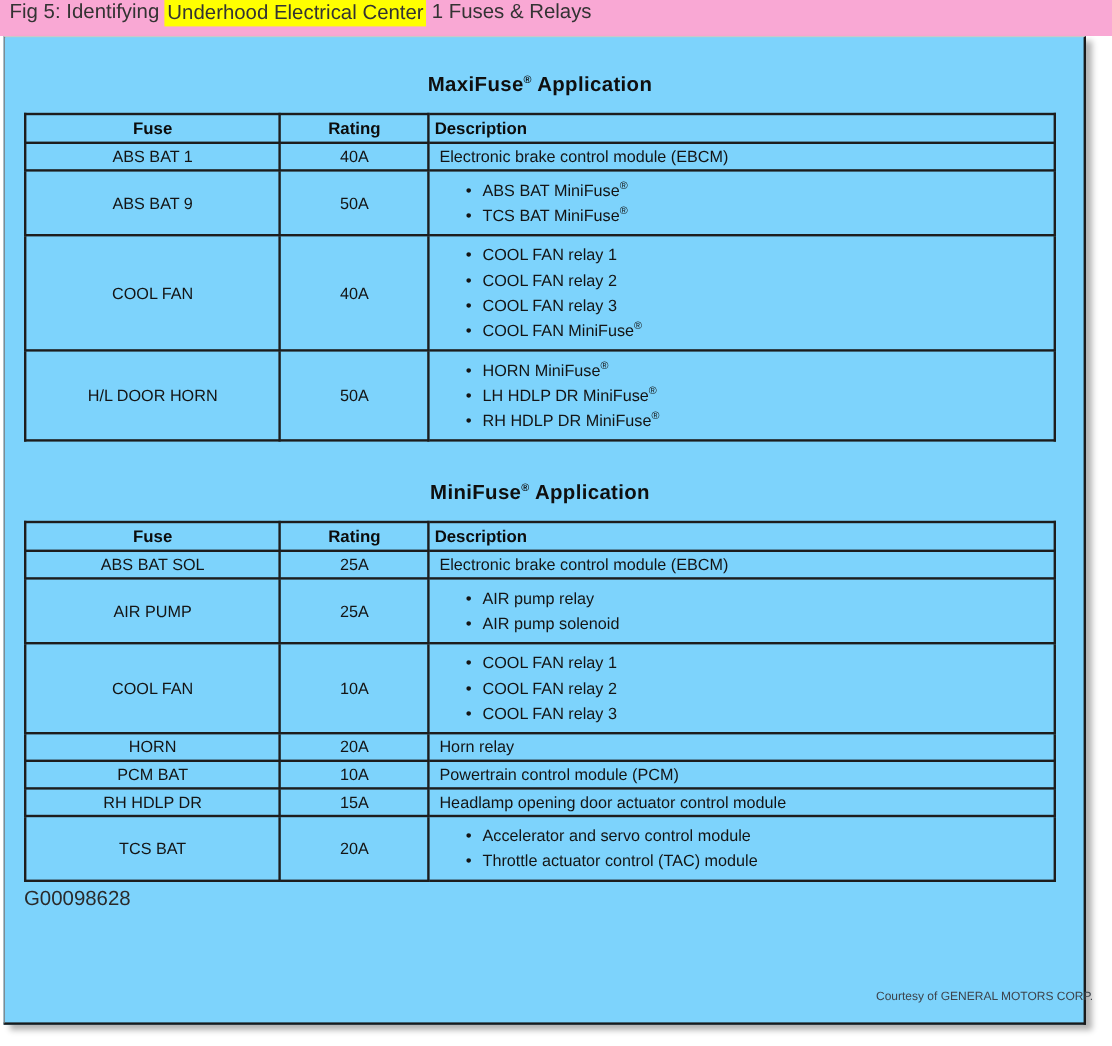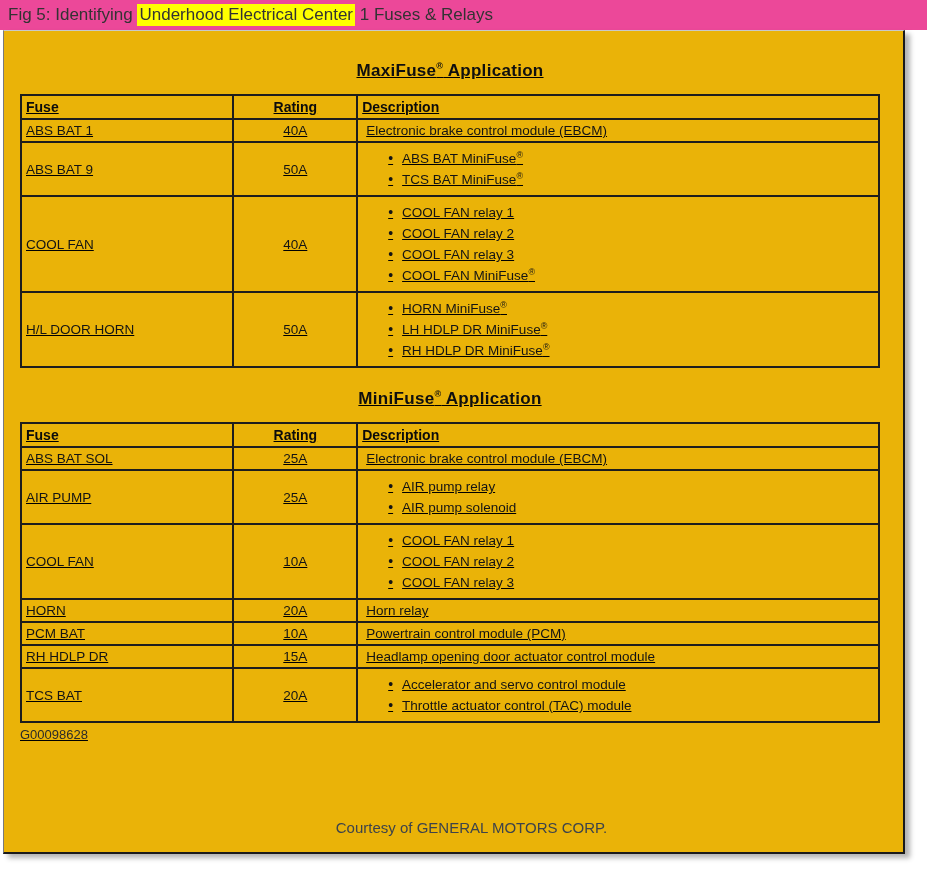--- a/index.html
+++ b/index.html
@@ -5,83 +5,82 @@
   * { box-sizing: border-box; }
   html, body { margin: 0; padding: 0; }
   body {
     width: 927px; height: 872px;
     background: #ffffff;
     font-family: "Liberation Sans", sans-serif;
     overflow: hidden;
   }
   .title-bar {
     width: 927px; height: 30px;
-    background: #ec4899;
-    display: flex; align-items: center;
+    background: #f9a8d4;
+    display: flex; align-items: flex-start;
     padding-left: 8px;
     font-size: 17px;
     color: #333333;
     white-space: pre;
   }
   .title-bar .hl { background: #ffff00; padding: 1px 2px; }
   .frame {
     position: relative;
     margin-left: 3px;
     width: 902px; height: 824px;
-    background: #eab308;
+    background: #7dd3fc;
     border-left: 1px solid #7a7a7a;
     border-top: 1px solid #c9c9c9;
     border-right: 2px solid #1a1a1a;
     border-bottom: 2px solid #1a1a1a;
     box-shadow: 5px 4px 5px rgba(0,0,0,0.30);
-    text-decoration: underline;
   }
   .table-title {
     width: 860px;
     margin: 0 0 0 16px;
     text-align: center;
     font-size: 17px;
     font-weight: bold;
     color: #0f0f0f;
     letter-spacing: 0.3px;
   }
   .title-maxi { padding-top: 30px; }
-  .title-mini { padding-top: 21px; }
+  .title-mini { padding-top: 33px; }
   .fuse-table {
     border-collapse: collapse;
     table-layout: fixed;
     width: 860px;
     margin: 13px 0 0 16px;
     font-size: 13.5px;
     color: #141414;
   }
   .fuse-table th, .fuse-table td {
     border: 2px solid #1d1d1d;
     padding: 3px 4px;
   }
   .fuse-table th { font-size: 14px; color: #0c0c0c; }
-  .fuse-table .c0 { width: 206px; text-align: left; }
+  .fuse-table .c0 { width: 206px; text-align: center; }
   .fuse-table .c1 { width: 120px; text-align: center; margin-left: 16px; }
   .fuse-table .c2 { width: 506px; text-align: left; }
   .fuse-table td.c2 { padding-left: 8px; }
   ul.bullets { list-style: none; margin: 2px 0; padding: 0 0 0 22px; }
   ul.bullets li { line-height: 21px; }
   ul.bullets li::before { content: "\2022"; font-size: 14px; margin-right: 9px; }
   sup.reg { font-size: 9px; vertical-align: super; line-height: 0; }
   .fig-code {
     margin: 4px 0 0 16px;
-    font-size: 13px;
+    font-size: 17px;
     color: #2a2a2a;
   }
   .courtesy {
     position: absolute;
-    left: 18px; bottom: 16px;
+    left: 8px; bottom: 16px;
     width: 100%;
-    text-align: center;
-    font-size: 15px;
+    text-align: right;
+    font-size: 10px;
     color: #3d434b;
   }
 </style>
 </head>
 <body>
 
 <div class="page">
 
   <div class="title-bar"><span>Fig 5: Identifying </span><span class="hl">Underhood Electrical Center</span><span> 1 Fuses &amp; Relays</span></div>
 

